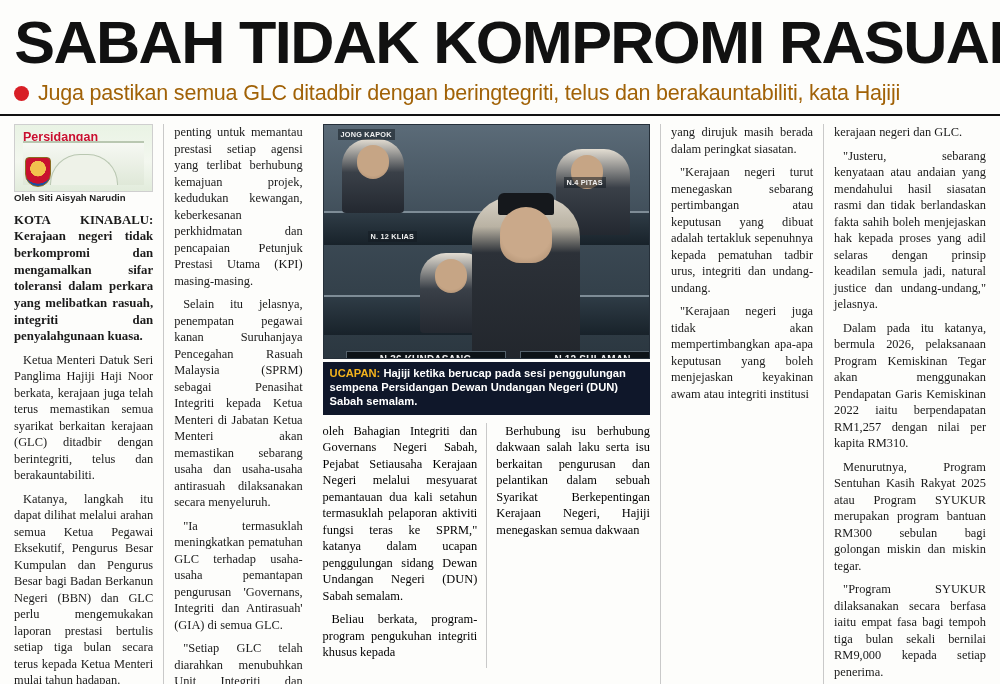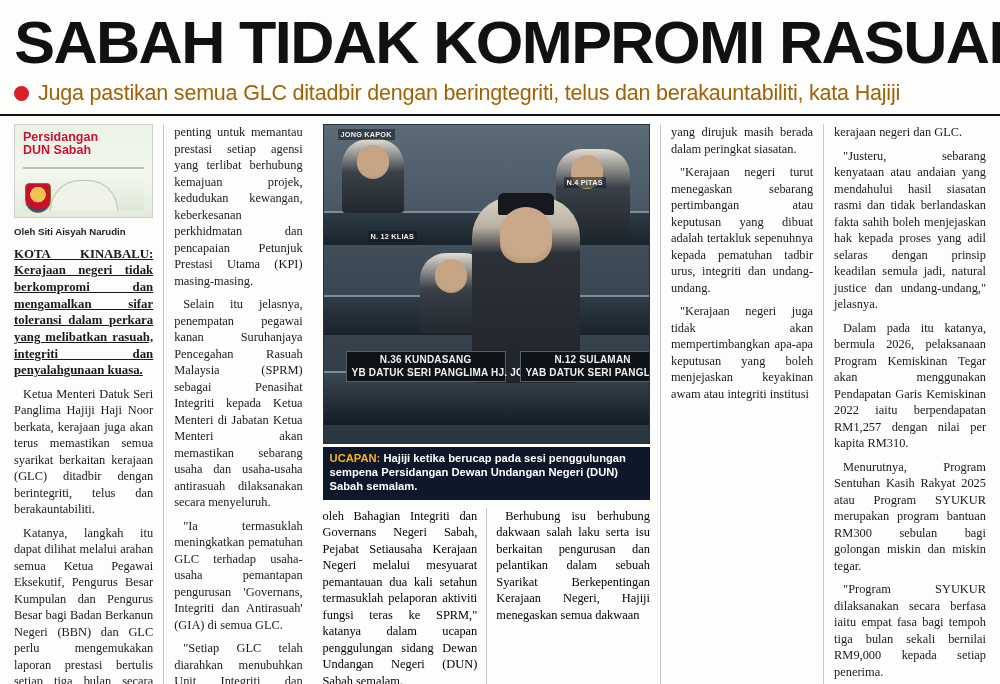--- a/index.html
+++ b/index.html
@@ -69,26 +69,26 @@
 
   .col1 { width: 152px; padding-right: 10px; }
   .col2 { width: 152px; padding: 0 10px; border-left: 1px solid #c9c9c9; }
   .center { width: 354px; padding: 0 10px; }
   .col4 { width: 166px; padding: 0 10px; border-left: 1px solid #c9c9c9;}
   .col5 { width: 166px; padding: 0 0 0 10px; border-left: 1px solid #c9c9c9;}
 
   
   .logo-box {
     width: 100%;
-    height: 94px;
+    height: 68px;
     border: 1px solid #cfcfcf;
     background: linear-gradient(180deg,#e9f3e4 0%, #f3f7ef 55%, #e2ecdc 100%);
     position: relative;
     overflow: hidden;
-    margin-bottom: 8px;
+    margin-bottom: 0;
   }
   .logo-title {
     position: absolute;
     top: 6px; left: 8px;
     font-family: "Liberation Sans", sans-serif;
     font-weight: bold;
     font-size: 12.5px;
     line-height: 1.05;
     color: #c8102e;
     text-shadow: 0 1px 0 #fff;
@@ -125,28 +125,27 @@
     font-size: 9.6px;
     font-weight: bold;
     color: #222;
     margin: 0 0 7px 0;
   }
   .lede {
     font-weight: bold;
     font-size: 12.8px;
     line-height: 1.3;
     text-indent: 0;
-    text-decoration: underline;
   }
 
   
   .photo {
     position: relative;
     width: 100%;
-    height: 320px;
+    height: 235px;
     background: linear-gradient(180deg,#5b6b78 0%, #3c4a55 45%, #2b3740 100%);
     overflow: hidden;
     border: 1px solid #26303a;
   }
   .pbench {
     position: absolute;
     background: linear-gradient(180deg,#2f3c46 0%, #18222a 100%);
     border-top: 2px solid #7e8c96;
   }
   .pbench.b1 { left:0; right:0; top:86px; height:34px; }
@@ -246,21 +245,21 @@
       <div class="logo-box">
         <div class="logo-title">
           <div>Persidangan</div>
           <div>DUN Sabah</div>
         </div>
         <div class="logo-building"></div>
         <div class="logo-crest"></div>
       </div>
       <div class="byline">Oleh Siti Aisyah Narudin</div>
       <p class="lede noindent">KOTA KINABALU: Kerajaan negeri tidak berkompromi dan mengamalkan sifar toleransi dalam perkara yang melibatkan rasuah, integriti dan penyalahgunaan kuasa.</p>
-      <p>Ketua Menteri Datuk Seri Panglima Hajiji Haji Noor berkata, kerajaan juga akan terus memastikan semua syarikat berkaitan kerajaan (GLC) ditadbir dengan berintegriti, telus dan berakauntabiliti.</p>
+      <p>Ketua Menteri Datuk Seri Panglima Hajiji Haji Noor berkata, kerajaan juga telah terus memastikan semua syarikat berkaitan kerajaan (GLC) ditadbir dengan berintegriti, telus dan berakauntabiliti.</p>
       <p>Katanya, langkah itu dapat dilihat melalui arahan semua Ketua Pegawai Eksekutif, Pengurus Besar Kumpulan dan Pengurus Besar bagi Badan Berkanun Negeri (BBN) dan GLC perlu mengemukakan laporan prestasi bertulis setiap tiga bulan secara terus kepada Ketua Menteri mulai tahun hadapan.</p>
 
     </div>
 
     <div class="col col2">
       <p class="noindent">penting untuk memantau prestasi setiap agensi yang terlibat berhubung kemajuan projek, kedudukan kewangan, keberkesanan perkhidmatan dan pencapaian Petunjuk Prestasi Utama (KPI) masing-masing.</p>
       <p>Selain itu jelasnya, penempatan pegawai kanan Suruhanjaya Pencegahan Rasuah Malaysia (SPRM) sebagai Penasihat Integriti kepada Ketua Menteri di Jabatan Ketua Menteri akan memastikan sebarang usaha dan usaha-usaha antirasuah dilaksanakan secara menyeluruh.</p>
       <p>"Ia termasuklah meningkatkan pematuhan GLC terhadap usaha-usaha pemantapan pengurusan 'Governans, Integriti dan Antirasuah' (GIA) di semua GLC.</p>
       <p>"Setiap GLC telah diarahkan menubuhkan Unit Integriti dan Governans Negeri Sabah (IGU) yang berdiri sebagai entiti yang bebas melaksanakan empat fungsi teras seperti pengurusan aduan, pematuhan, tadbir urus dan integriti.</p>
 

